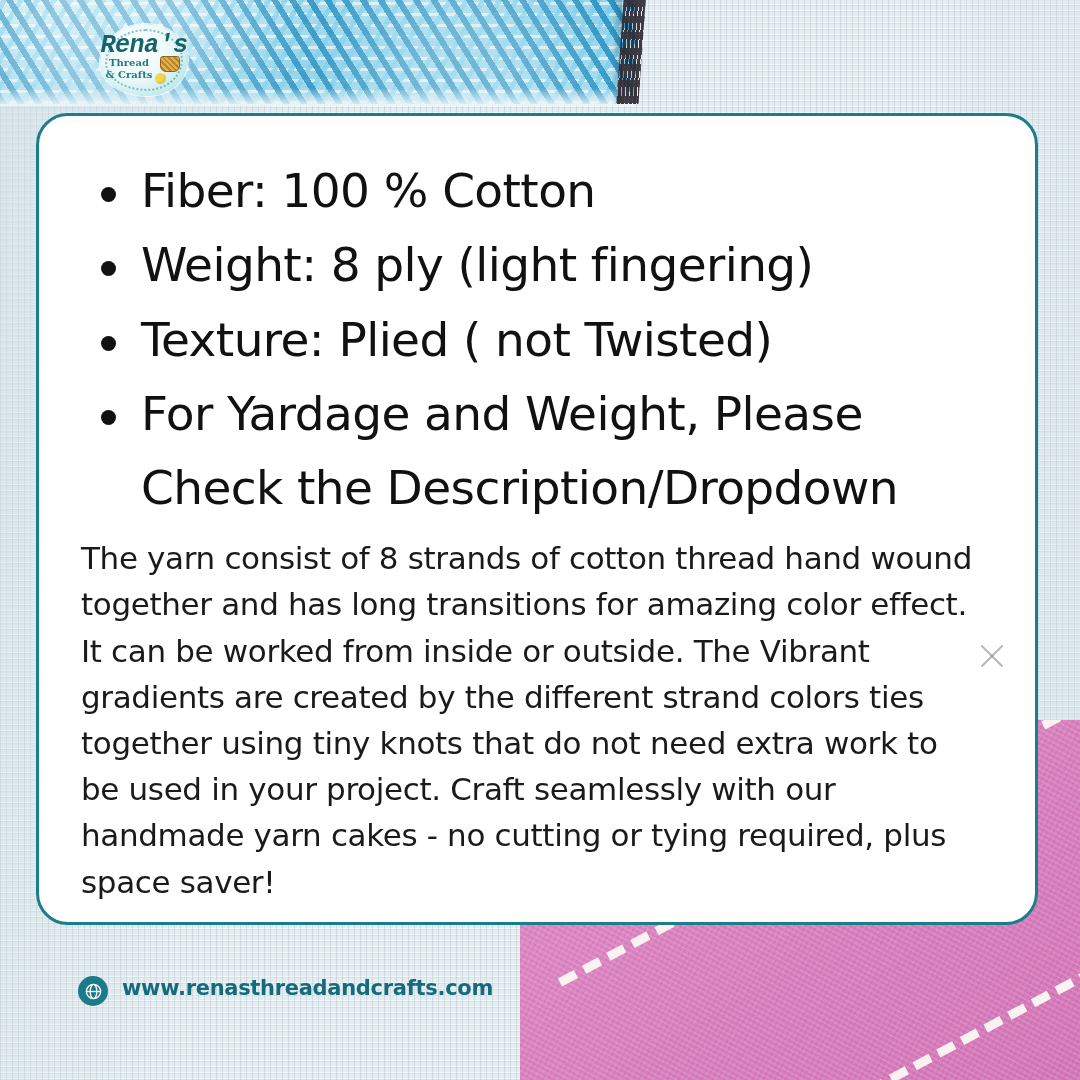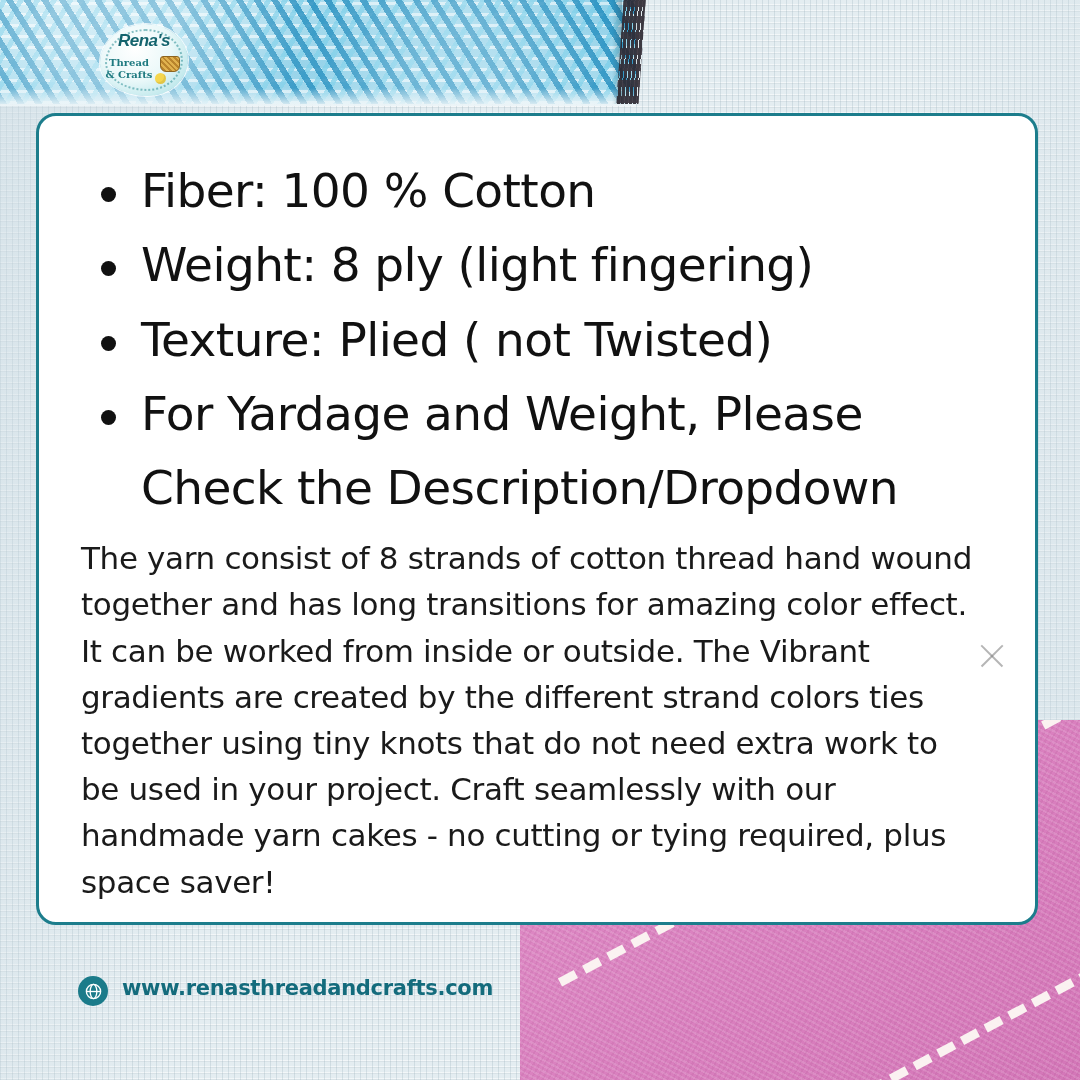--- a/index.html
+++ b/index.html
@@ -108,23 +108,23 @@
   }
   .logo-dots{
     position:absolute; inset:5px;
     border:2px dotted #2f8f96;
     border-radius:52% 48% 46% 54% / 55% 50% 50% 45%;
     opacity:.55;
   }
   .logo-name{
     position:absolute; left:0; right:0; top:7px;
     text-align:center;
-    font-family:Liberation Sans, sans-serif;
+    font-family:Liberation Mono, monospace;
     font-style:italic; font-weight:700;
-    font-size:17px; color:#14646e;
+    font-size:25px; color:#14646e;
     letter-spacing:-.5px;
     text-shadow:0 1px 0 rgba(255,255,255,.9);
   }
   .logo-sub1,.logo-sub2{
     position:absolute; left:0; right:30px;
     text-align:center;
     font-family:"DejaVu Serif", serif;
     font-size:10px; color:#1f7a80; font-weight:600;
   }
   .logo-sub1{ top:33px; }
@@ -140,21 +140,21 @@
     background:#f5d64e; border-radius:50%;
     box-shadow:inset -2px -2px 0 rgba(0,0,0,.08);
   }
 
   
   .card{
     position:absolute;
     left:36px; top:113px; width:1002px; height:812px;
     background:#ffffff;
     border:3px solid #1c7d8c;
-    border-radius:20px;
+    border-radius:32px;
     z-index:2;
   }
   .card-inner{
     padding:38px 36px 10px 42px;
     height:100%;
   }
 
   
   ul.specs{ list-style:none; margin:0 0 10px 0; padding:0; }
   ul.specs li{

